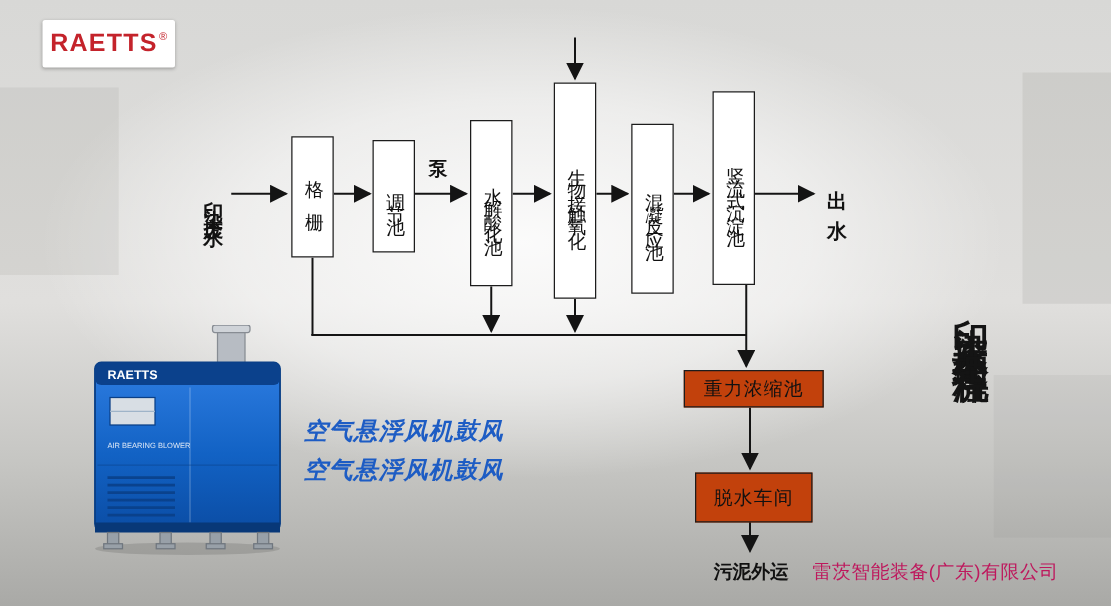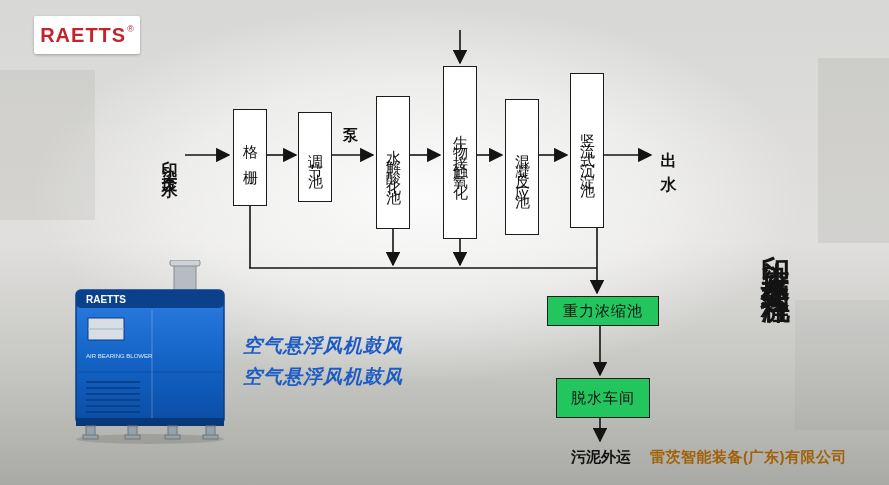--- a/index.html
+++ b/index.html
@@ -22,21 +22,21 @@
     display:flex; align-items:center; justify-content:center;
     writing-mode:vertical-rl; text-orientation:upright;
     font-size:15px; color:#111; letter-spacing:10px; font-weight:500;
   }
   .vlabel {
     position:absolute; display:flex; align-items:center; justify-content:center;
     writing-mode:vertical-rl; text-orientation:upright;
     font-size:16px; color:#111; font-weight:600;
   }
   .hbox {
-    position:absolute; background:#22c55e; border:1px solid #1c1c1c;
+    position:absolute; background:#c2410c; border:1px solid #1c1c1c;
     display:flex; align-items:center; justify-content:center;
     font-size:15px; color:#111; letter-spacing:1px; font-weight:500;
   }
   .pump-label { position:absolute; left:343px; top:126px; font-size:15px; color:#111; font-weight:600; }
   .sludge-out { position:absolute; left:565px; top:448px; width:72px; text-align:center;
     font-size:15px; color:#111; font-weight:700; }
   .side-title {
     position:absolute; left:752px; top:106px; width:48px; height:300px;
     display:flex; align-items:center; justify-content:center;
     writing-mode:vertical-rl; text-orientation:upright;
@@ -45,21 +45,21 @@
   .caption { position:absolute; left:243px; top:330px; color:#1d5cc4;
     font-size:19px; font-weight:bold; line-height:31px; letter-spacing:1px;font-style:italic; }
   .logo {
     position:absolute; left:34px; top:16px; width:106px; height:38px;
     background:#ffffff; border-radius:2px; box-shadow:0 1px 3px rgba(0,0,0,0.28);
     display:flex; align-items:center; justify-content:center;
   }
   .logo .brand { color:#c4232b; font-weight:bold; font-size:20px; letter-spacing:1px; }
   .logo .reg { color:#c4232b; font-size:9px; vertical-align:super; margin-left:1px; position:relative; top:-6px; }
   .footer-company { position:absolute; left:650px; top:448px; font-size:15px;
-    font-weight:bold; color:#a16207; letter-spacing:0.5px;text-align:right; }
+    font-weight:normal; color:#be185d; letter-spacing:0.5px;text-align:right; }
   .machine { position:absolute; left:70px; top:260px; width:160px; height:185px; }
 </style>
 </head>
 <body>
 
 <div class="bg"></div>
 <div class="bg-block" style="left:0;top:70px;width:95px;height:150px;opacity:0.10"></div>
 <div class="bg-block" style="left:818px;top:58px;width:71px;height:185px;opacity:0.12"></div>
 <div class="bg-block" style="left:795px;top:300px;width:94px;height:130px;opacity:0.08"></div>
 

